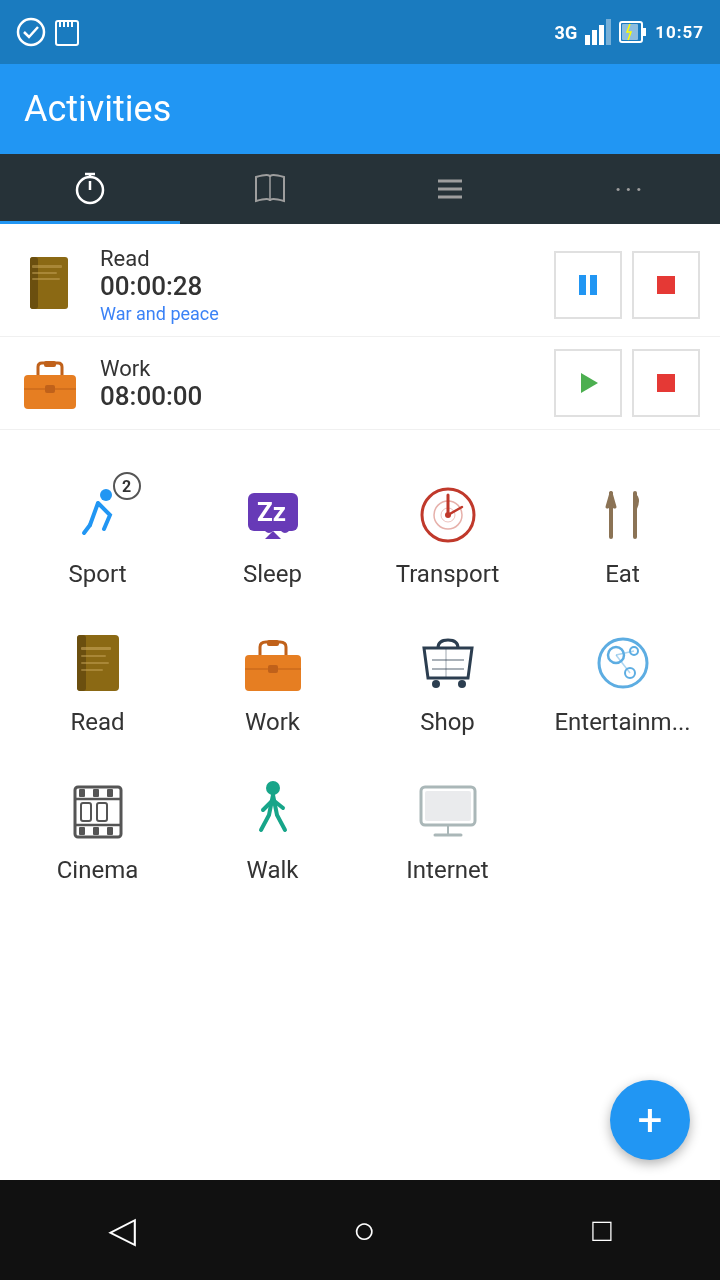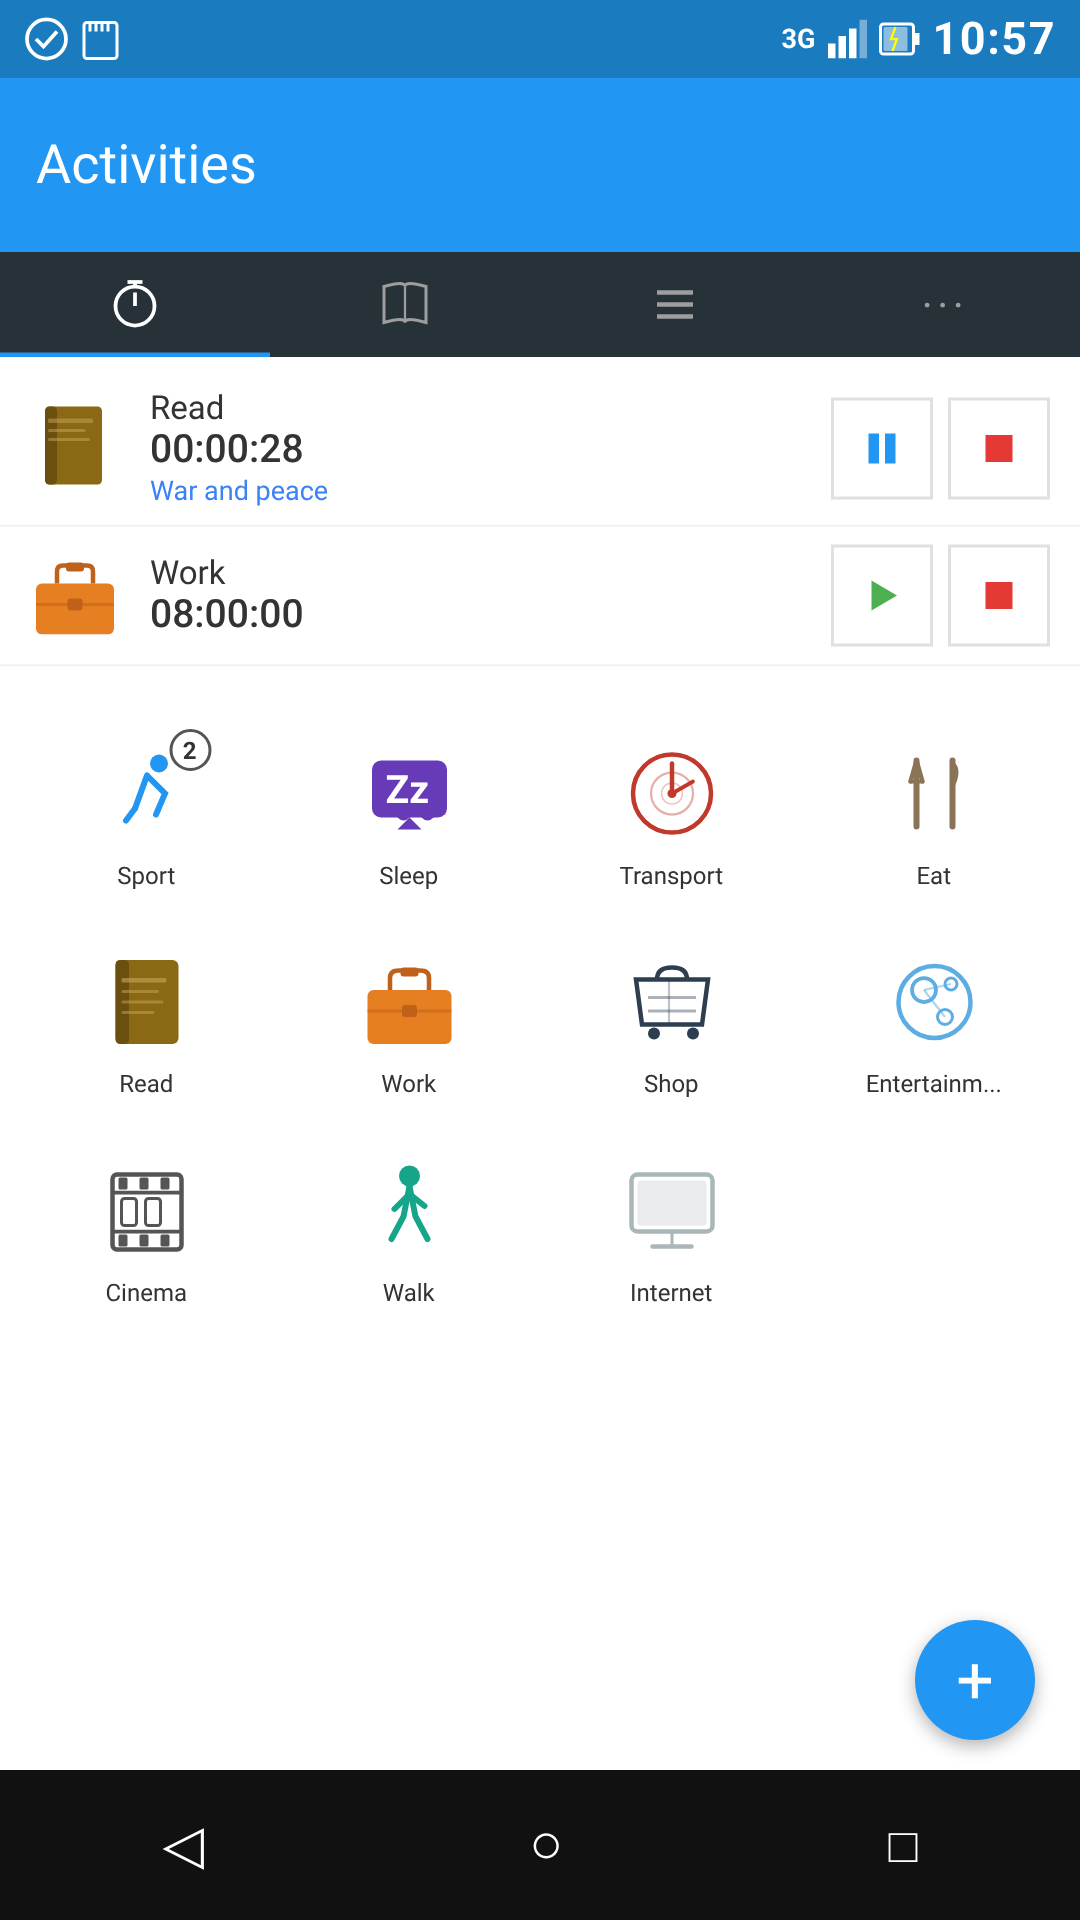--- a/index.html
+++ b/index.html
@@ -2,33 +2,33 @@
 <html><head>
   <meta charset="utf-8">
   <meta name="viewport" content="width=720px">
   <style>
     * { margin: 0; padding: 0; box-sizing: border-box; }
     body { width: 720px; min-height: 1280px; font-family: 'Roboto', Arial, sans-serif; background: #fff; overflow-x: hidden; }
 
     
     .status-bar {
       background: #1a7bbf;
-      height: 52px;
+      height: 64px;
       display: flex;
       align-items: center;
       justify-content: space-between;
       padding: 0 16px;
     }
     .status-left { display: flex; align-items: center; gap: 8px; }
     .status-right { display: flex; align-items: center; gap: 8px; color: white; font-size: 22px; font-weight: bold; }
 
     
     .app-bar {
       background: #2196F3;
-      height: 116px;
+      height: 90px;
       display: flex;
       align-items: center;
       padding: 0 24px;
     }
     .app-bar-title { color: white; font-size: 36px; font-weight: 400; }
 
     
     .tab-bar {
       background: #263238;
       height: 70px;
@@ -95,21 +95,21 @@
       border-radius: 50%;
       width: 28px;
       height: 28px;
       display: flex;
       align-items: center;
       justify-content: center;
       font-size: 16px;
       font-weight: bold;
       color: #333;
     }
-    .activity-label { font-size: 16px; color: #333; text-align: center; }
+    .activity-label { font-size: 24px; color: #333; text-align: center; }
     .fab {
       position: fixed;
       bottom: 120px;
       right: 30px;
       width: 80px;
       height: 80px;
       border-radius: 50%;
       background: #2196F3;
       display: flex;
       align-items: center;
@@ -163,21 +163,21 @@
       <rect x="21" y="0" width="5" height="26" fill="white" opacity="0.4"></rect>
     </svg>
 
     <svg width="28" height="26" viewBox="0 0 28 26">
       <rect x="1" y="3" width="22" height="20" rx="2" stroke="white" stroke-width="2" fill="none"></rect>
       <rect x="24" y="9" width="3" height="8" fill="white"></rect>
       <rect x="3" y="5" width="16" height="16" rx="1" fill="white" opacity="0.5"></rect>
 
       <polyline points="11,5 8,13 12,13 9,21" stroke="yellow" stroke-width="1.5" fill="none"></polyline>
     </svg>
-    <span style="font-size:30px;letter-spacing:1px;">10:57</span>
+    <span style="font-size:17px;letter-spacing:1px;">10:57</span>
   </div>
 </div>
 
 <div class="app-bar">
   <span class="app-bar-title">Activities</span>
 </div>
 
 <div class="tab-bar">
   <div class="tab-item active">
     <svg width="36" height="36" viewBox="0 0 36 36">

